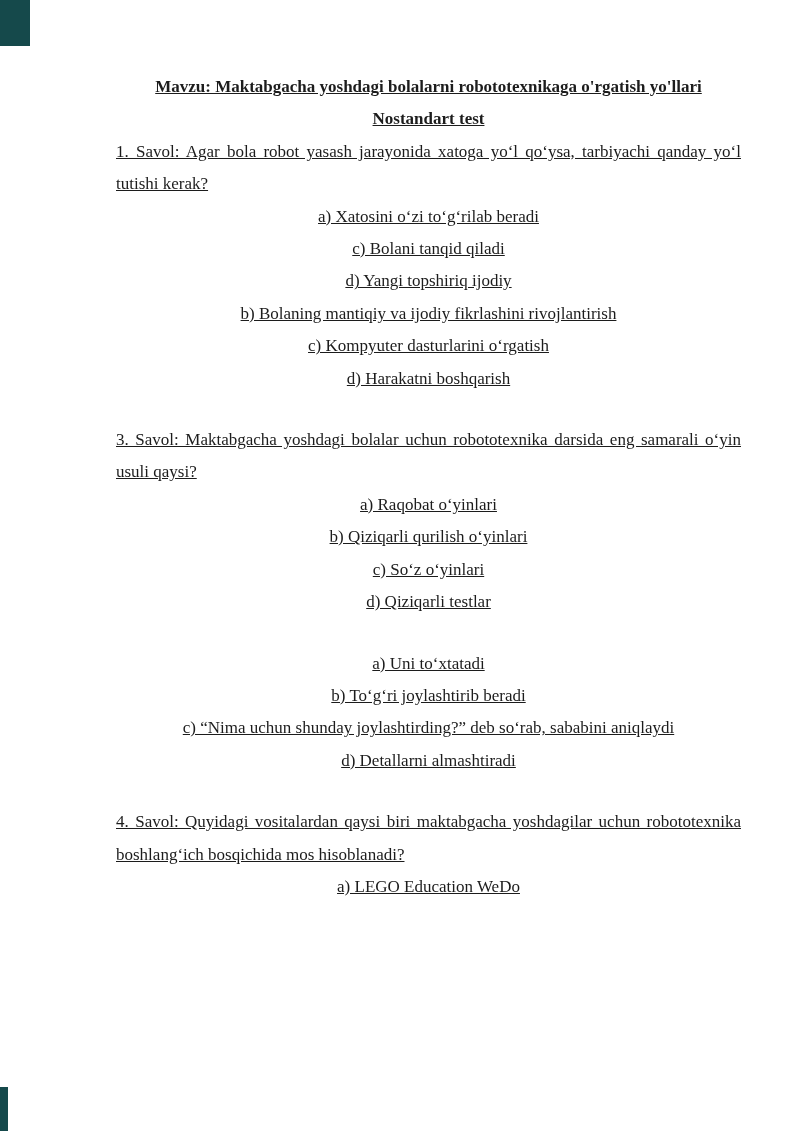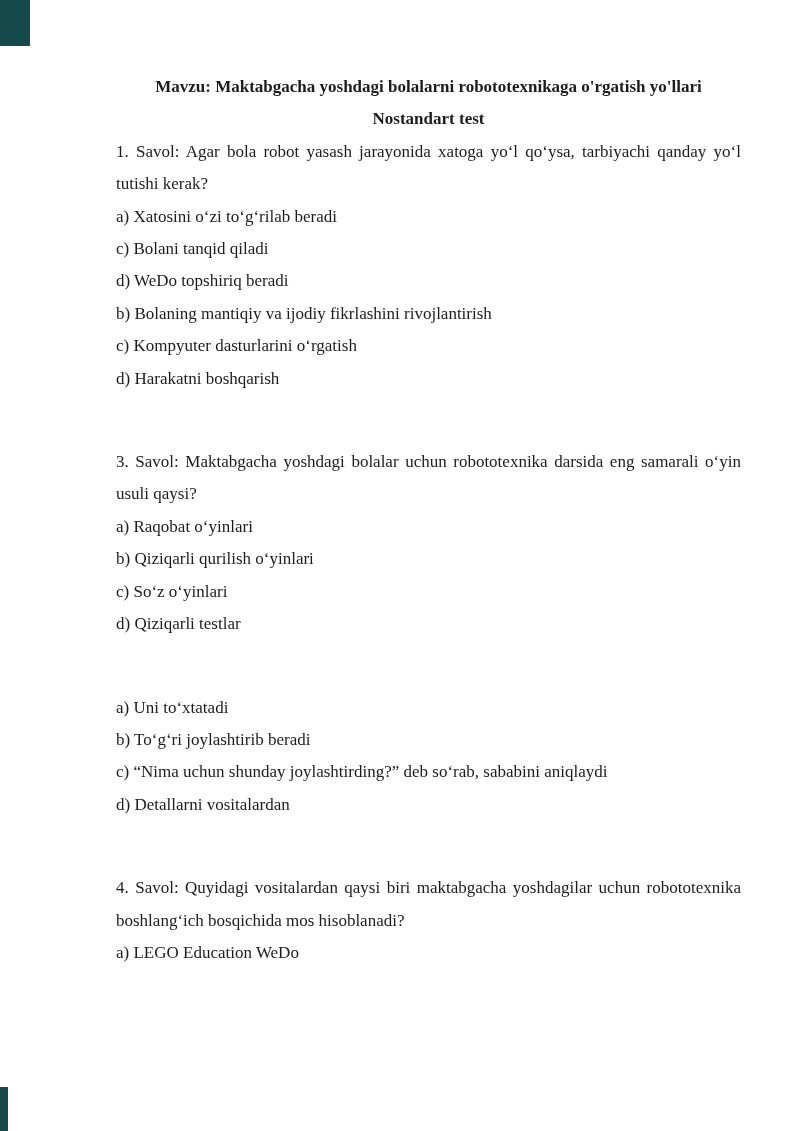--- a/index.html
+++ b/index.html
@@ -28,75 +28,76 @@
   }
   .corner-accent.bottom-left {
     left: 0; bottom: 0;
     width: 8px; height: 44px;
   }
   .content {
     position: absolute;
     left: 116px;
     right: 59px;
     top: 71px;
+    text-decoration: underline;
   }
   .doc-title, .doc-subtitle {
     font-weight: bold;
     text-align: center;
   }
   .question-block { }
   .question-block.gap-before {
-    margin-top: 51px;
+    margin-top: 29px;
   }
   .question-text {
     text-align: justify;
   }
   .option {
-    text-align: left;
+    text-align: center;
   }
 </style>
 </head>
 <body>
 
 <div class="page">
 
   <div class="corner-accent top-left"></div>
   <div class="corner-accent bottom-left"></div>
 
   <div class="content">
 
     <div class="doc-title">Mavzu: Maktabgacha yoshdagi bolalarni robototexnikaga o'rgatish yo'llari</div>
     <div class="doc-subtitle">Nostandart test</div>
 
     <div class="question-block">
       <div class="question-text">1. Savol: Agar bola robot yasash jarayonida xatoga yo‘l qo‘ysa, tarbiyachi qanday yo‘l tutishi kerak?</div>
       <div class="option">a) Xatosini o‘zi to‘g‘rilab beradi</div>
       <div class="option">c) Bolani tanqid qiladi</div>
-      <div class="option">d) WeDo topshiriq beradi</div>
+      <div class="option">d) Yangi topshiriq ijodiy</div>
     </div>
 
     <div class="question-block">
       <div class="option">b) Bolaning mantiqiy va ijodiy fikrlashini rivojlantirish</div>
       <div class="option">c) Kompyuter dasturlarini o‘rgatish</div>
       <div class="option">d) Harakatni boshqarish</div>
     </div>
 
     <div class="question-block gap-before">
       <div class="question-text">3. Savol: Maktabgacha yoshdagi bolalar uchun robototexnika darsida eng samarali o‘yin usuli qaysi?</div>
       <div class="option">a) Raqobat o‘yinlari</div>
       <div class="option">b) Qiziqarli qurilish o‘yinlari</div>
       <div class="option">c) So‘z o‘yinlari</div>
       <div class="option">d) Qiziqarli testlar</div>
     </div>
 
     <div class="question-block gap-before">
       <div class="option">a) Uni to‘xtatadi</div>
       <div class="option">b) To‘g‘ri joylashtirib beradi</div>
       <div class="option">c) “Nima uchun shunday joylashtirding?” deb so‘rab, sababini aniqlaydi</div>
-      <div class="option">d) Detallarni vositalardan</div>
+      <div class="option">d) Detallarni almashtiradi</div>
     </div>
 
     <div class="question-block gap-before">
       <div class="question-text">4. Savol: Quyidagi vositalardan qaysi biri maktabgacha yoshdagilar uchun robototexnika boshlang‘ich bosqichida mos hisoblanadi?</div>
       <div class="option">a) LEGO Education WeDo</div>
     </div>
 
   </div>
 </div>
 

